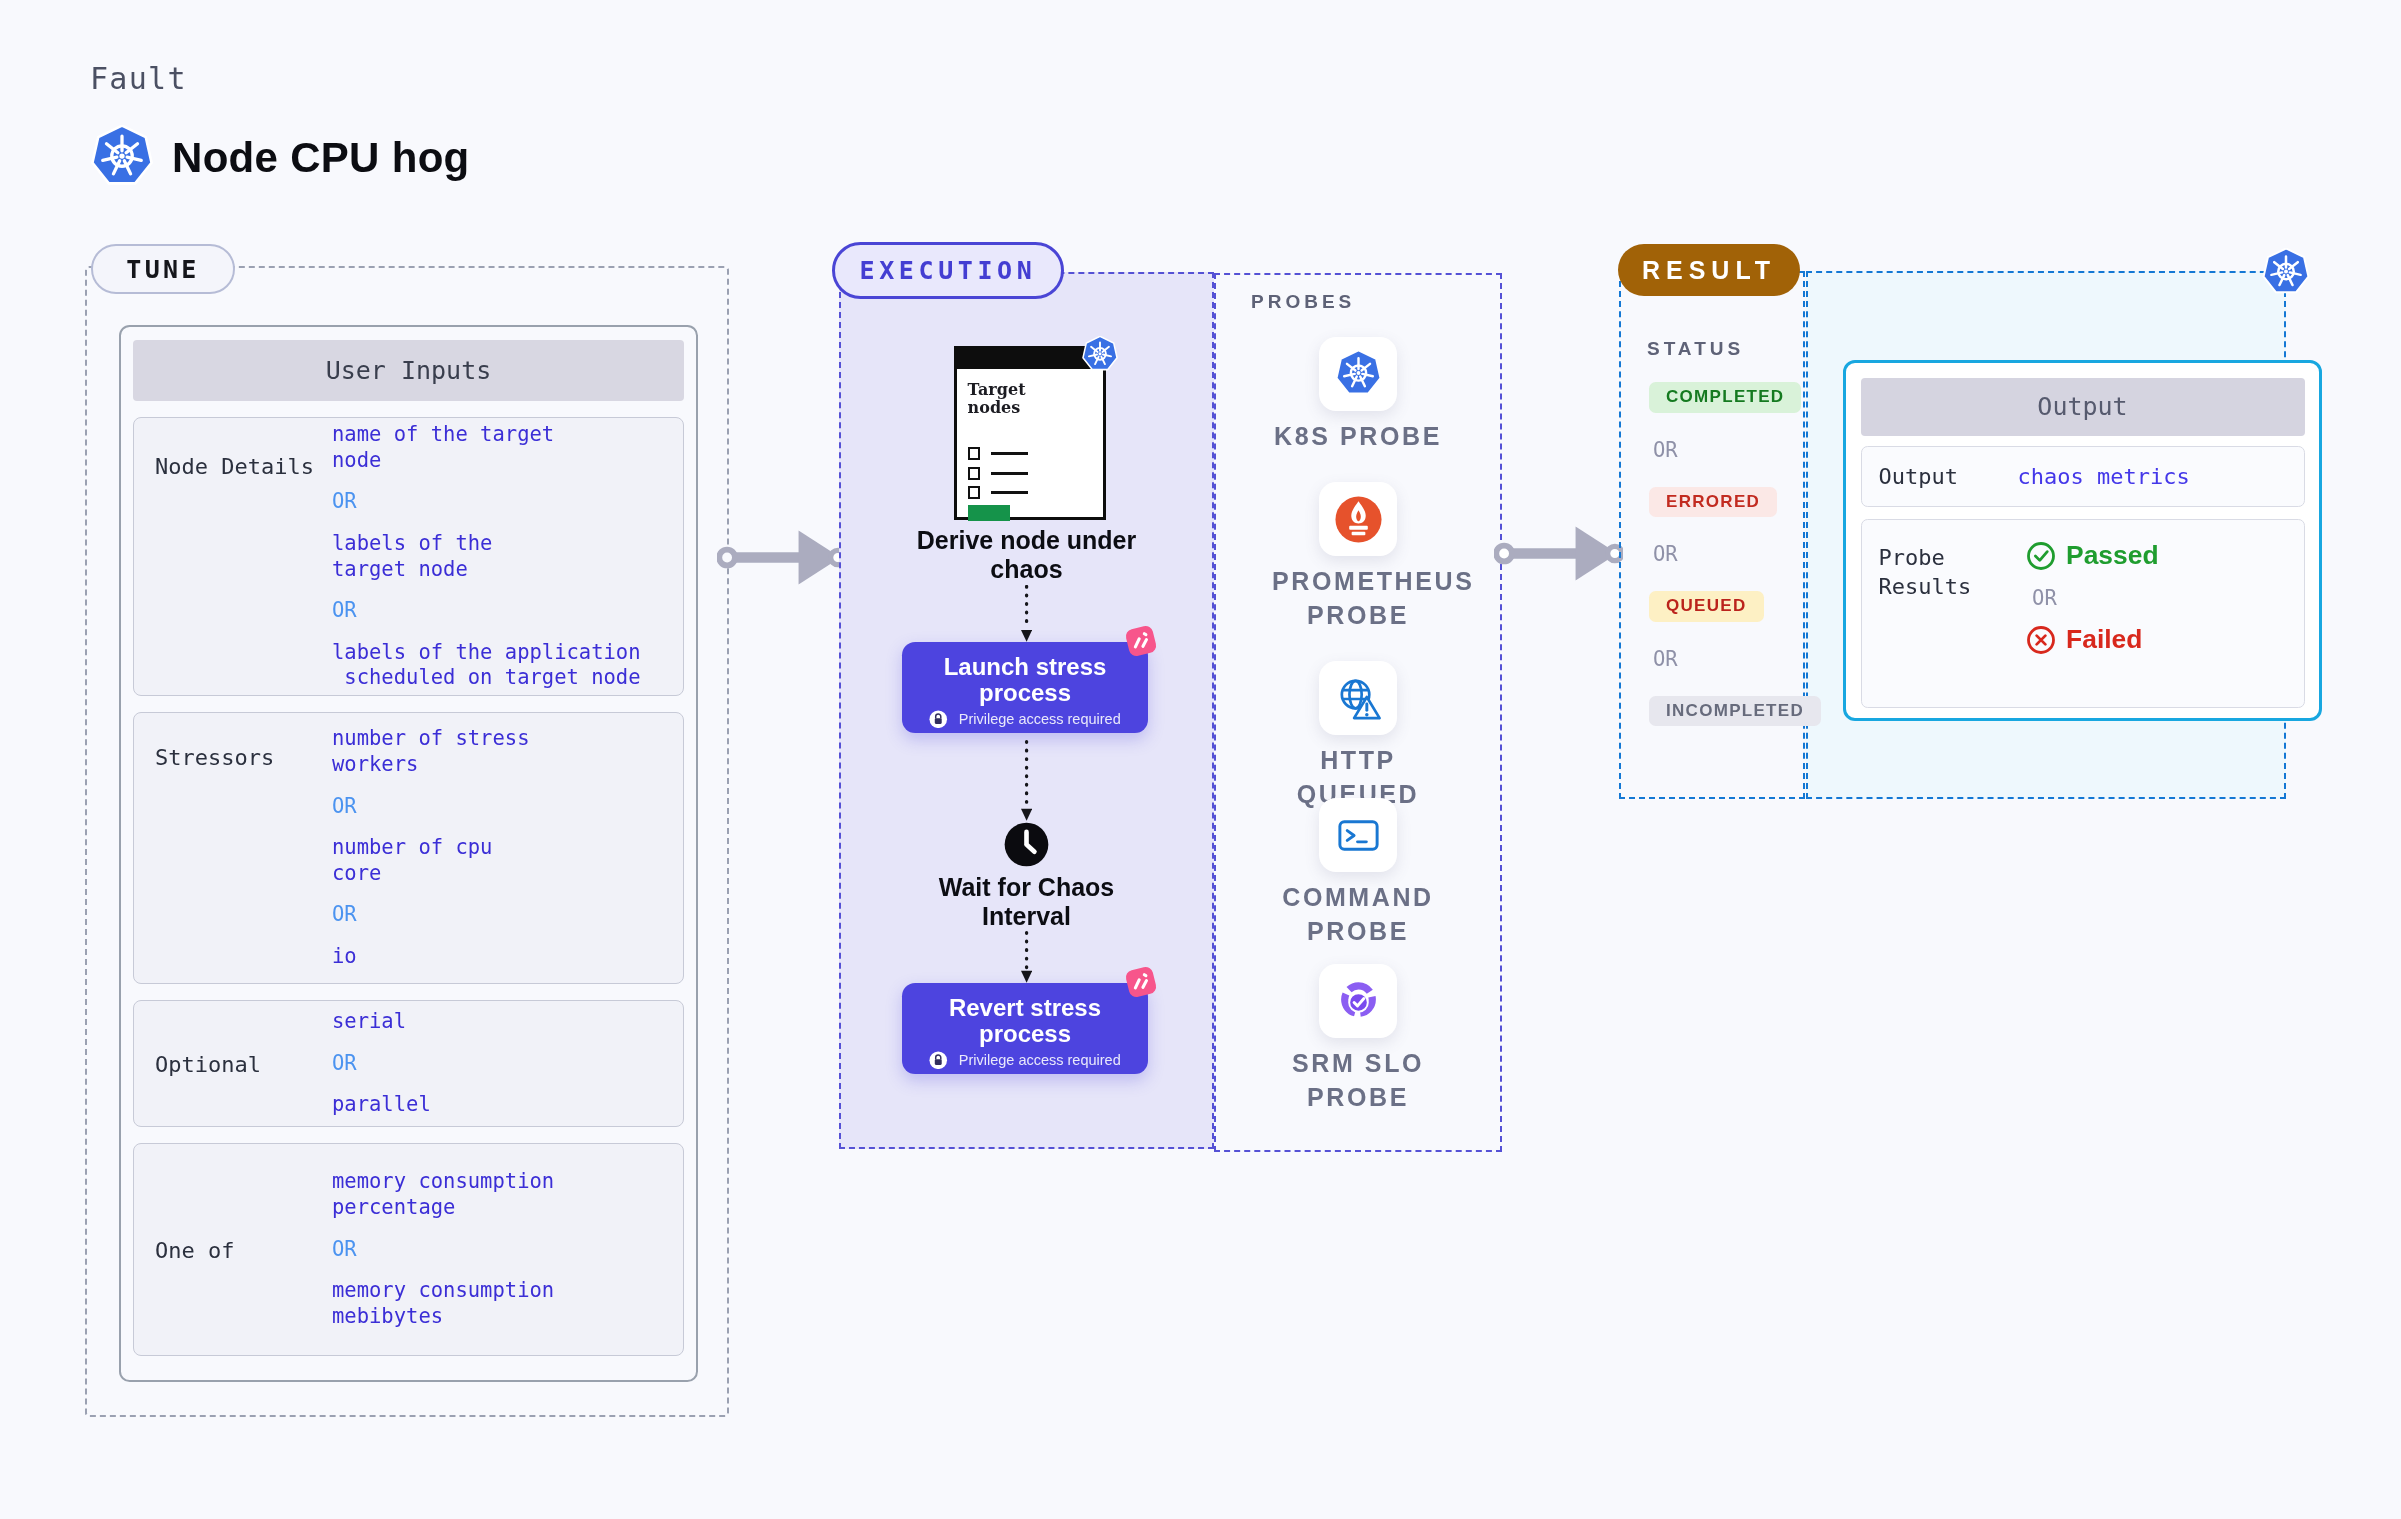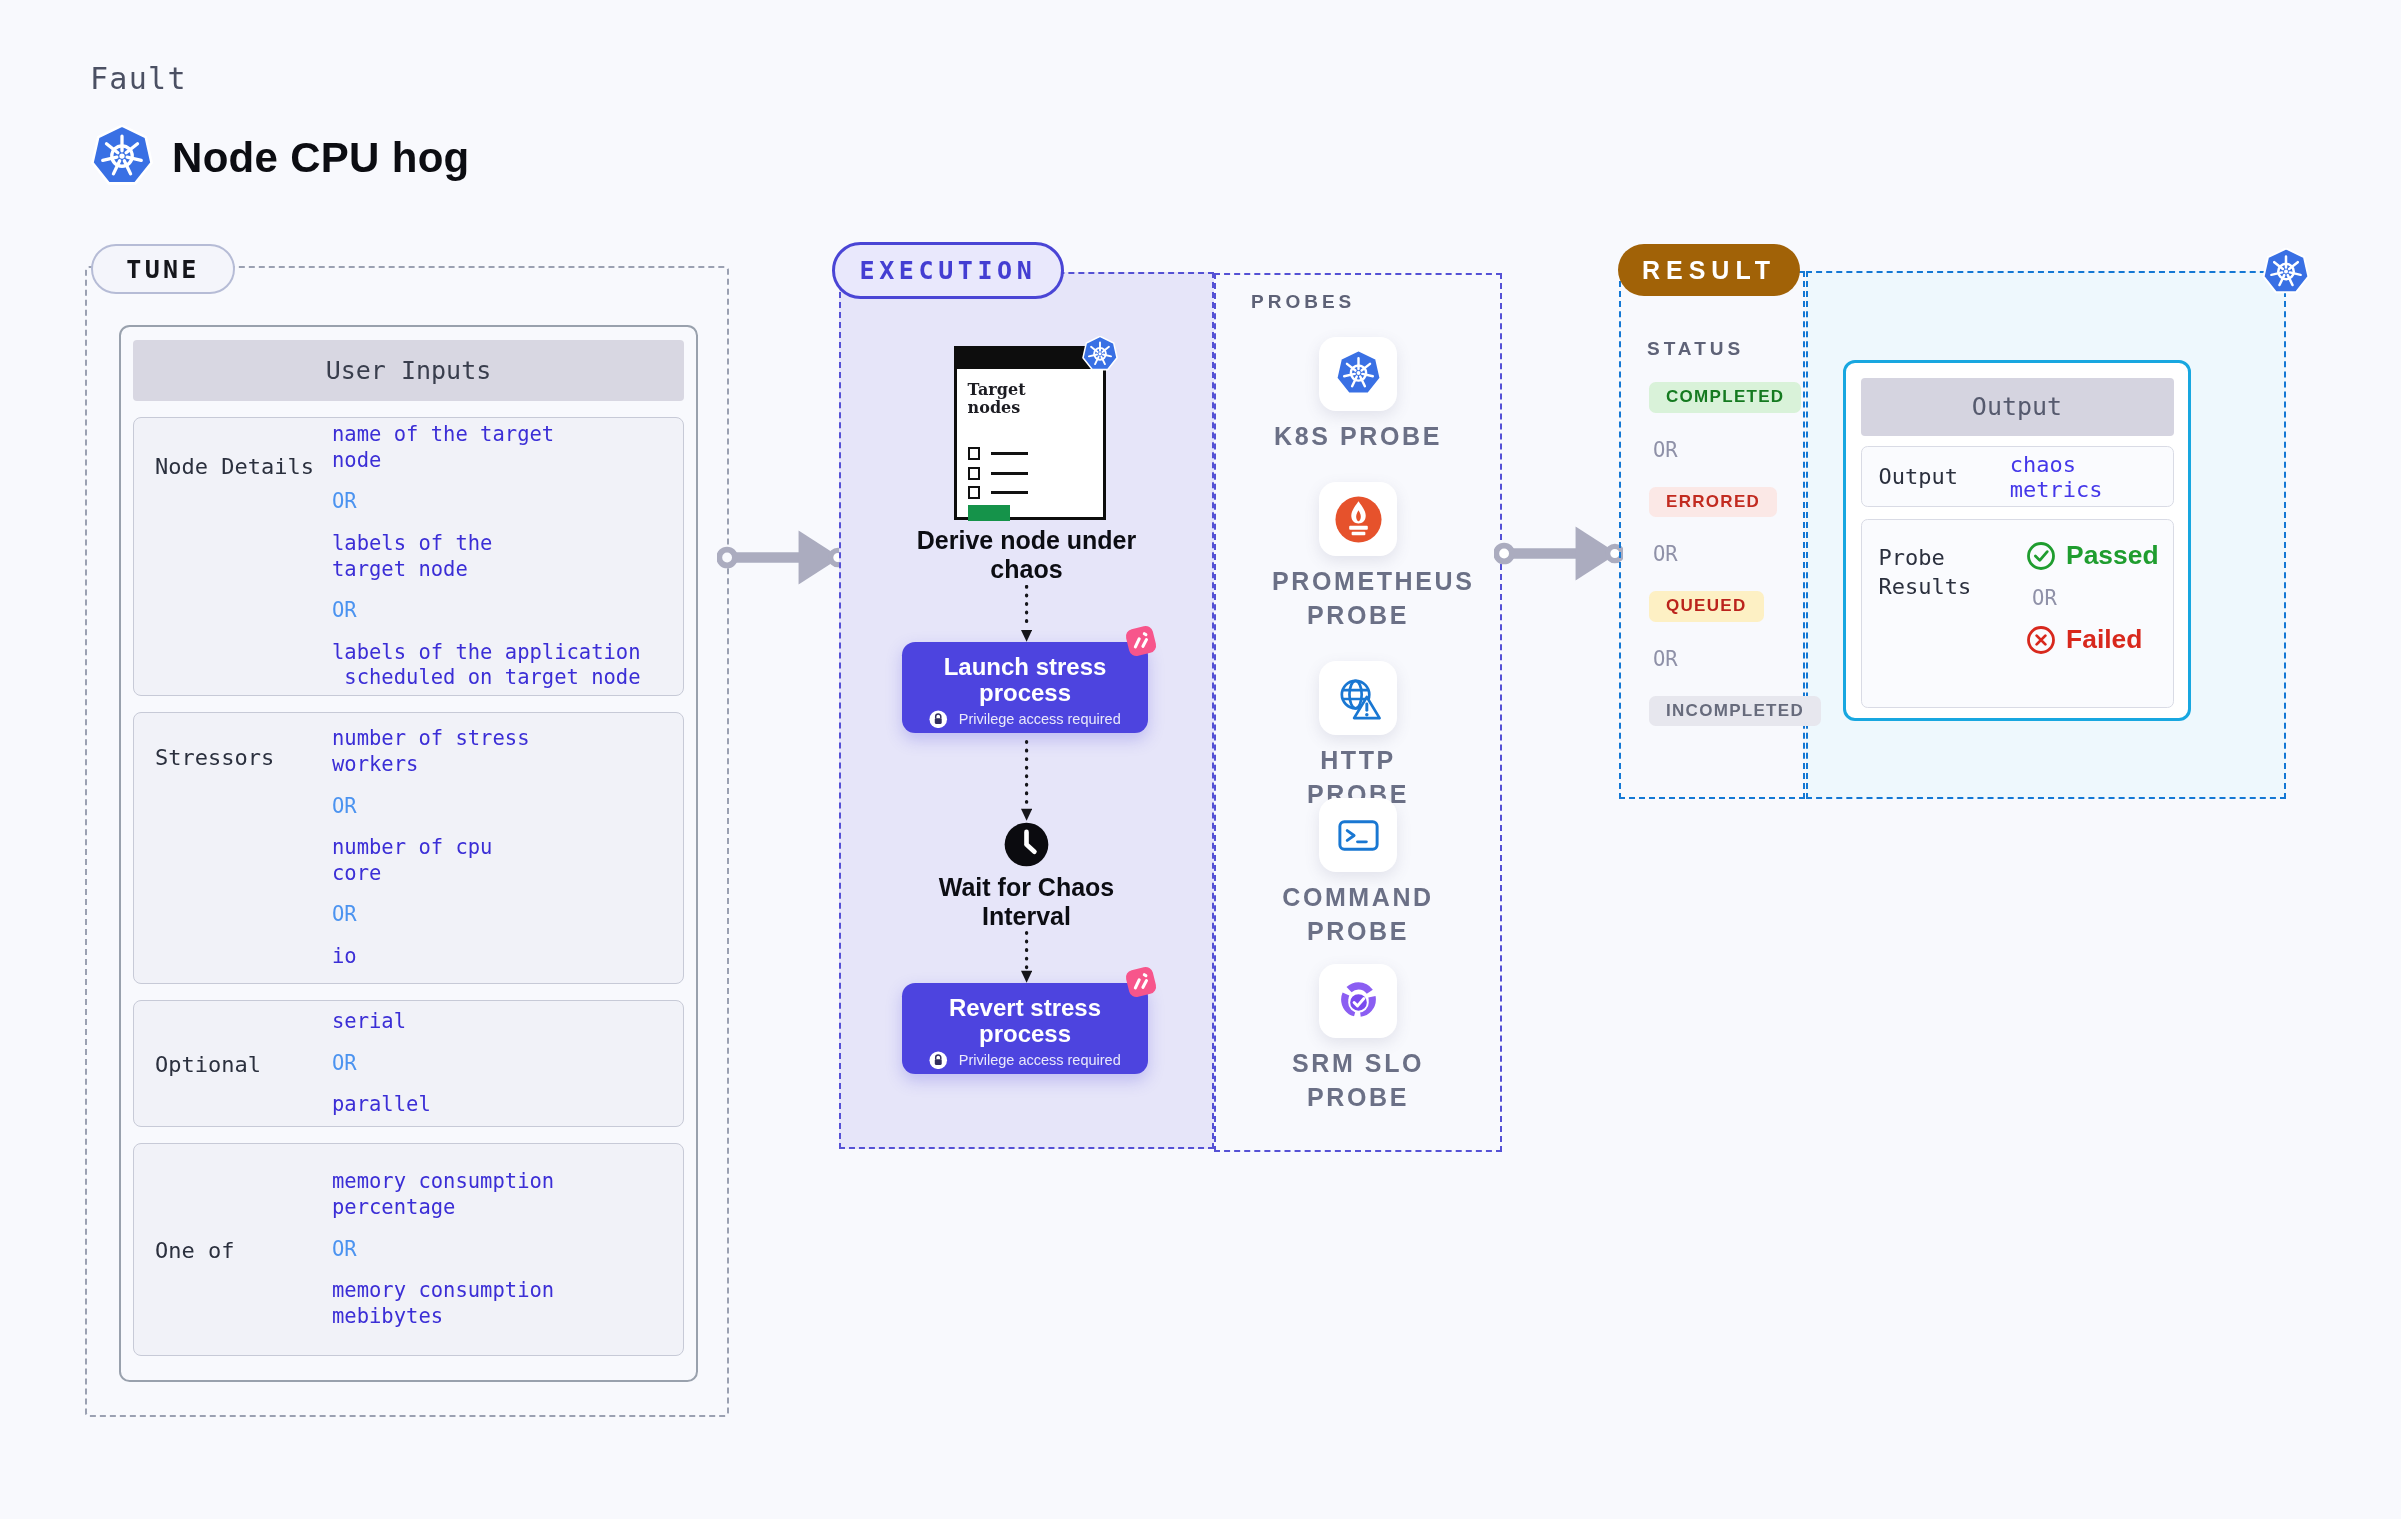--- a/index.html
+++ b/index.html
@@ -83,21 +83,21 @@
   .status-list{left:1649px;top:382px;display:flex;flex-direction:column;align-items:flex-start;gap:25px;}
   .status-badge{padding:5.3px 17px;border-radius:6.6px;font-weight:700;font-size:17px;letter-spacing:1.3px;}
   .sb-completed{background:#d9f2d9;color:#157a20;}
   .sb-errored{background:#fbe8e6;color:#c22b20;}
   .sb-queued{background:#fdf0c4;color:#bb231c;}
   .sb-incompleted{background:#e7e7ee;color:#676b7c;}
   .or-line{font-family:var(--mono);font-size:20.5px;color:#8f91a8;margin-left:4px;}
 
   .panel-output{left:1806px;top:271px;width:480px;height:528px;border:2.6px dashed #1478d4;background:#eef8fd;}
   .k8s-corner{left:2261px;top:248px;width:50px;height:50px;}
-  .card-output{left:1843px;top:360px;width:348px;height:361px;background:#fff;border:3.3px solid #18a7e0;border-radius:12px;padding-left:28px;}
+  .card-output{left:1843px;top:360px;width:479px;height:361px;background:#fff;border:3.3px solid #18a7e0;border-radius:12px;padding-left:28px;}
   .output-header{position:absolute;left:14.5px;right:14.5px;top:14.5px;height:58px;background:#d5d4e0;border-radius:4px;
     display:flex;align-items:center;justify-content:center;font-family:var(--mono);font-size:25px;color:#565a6e;}
   .metrics-row{position:absolute;left:14.5px;right:14.5px;top:83px;height:61px;border:1.3px solid #d9dbe5;border-radius:6.6px;
     background:#fafbfe;display:flex;align-items:center;}
   .metrics-label{margin-left:17px;width:139px;font-family:var(--mono);font-size:22px;color:#2b303e;}
   .metrics-value{font-family:var(--mono);font-size:22px;color:#4437e9;}
   .pr-row{position:absolute;left:14.5px;right:14.5px;top:156px;height:189px;border:1.3px solid #d9dbe5;border-radius:6.6px;background:#fafbfe;}
   .pr-label{position:absolute;left:17px;top:24px;width:119px;font-family:var(--mono);font-size:22px;line-height:1.3;color:#2b303e;}
   .pr-col{position:absolute;left:164px;top:20px;display:flex;flex-direction:column;align-items:flex-start;gap:14.5px;}
   .pr-item{display:flex;align-items:center;gap:10.6px;font-weight:700;font-size:26.4px;}
@@ -357,21 +357,21 @@
           <g fill="none" stroke="#1977d2" stroke-width="5.5">
             <circle cx="44" cy="42" r="28"></circle>
             <ellipse cx="44" cy="42" rx="12.5" ry="28"></ellipse>
             <path d="M18 33 H70 M18 51 H70"></path>
           </g>
           <polygon points="67,47 93,90 41,90" fill="#fff" stroke="#1977d2" stroke-width="5.5" stroke-linejoin="round"></polygon>
           <line x1="67" y1="61" x2="67" y2="74" stroke="#1977d2" stroke-width="6" stroke-linecap="round"></line>
           <circle cx="67" cy="83" r="3.5" fill="#1977d2"></circle>
         </svg></span>
     </div>
-    <div class="probe-label" style="top: 744px;">HTTP PROBE</div>
+    <div class="probe-label" style="top: 744px;">HTTP QUEUED</div>
     <div class="probe-card" style="top: 798px;">
       <span class="probe-ic"><svg viewBox="0 0 100 100" width="100%" height="100%">
           <rect x="12" y="22" width="76" height="56" rx="9" fill="none" stroke="#1977d2" stroke-width="6"></rect>
           <polyline points="27,40 41,50 27,60" fill="none" stroke="#1977d2" stroke-width="6" stroke-linecap="round" stroke-linejoin="round"></polyline>
           <line x1="48" y1="63" x2="66" y2="63" stroke="#1977d2" stroke-width="6" stroke-linecap="round"></line>
         </svg></span>
     </div>
     <div class="probe-label" style="top: 881px;">COMMAND PROBE</div>
     <div class="probe-card" style="top: 964px;">
       <span class="probe-ic"><svg viewBox="0 0 100 100" width="100%" height="100%">

